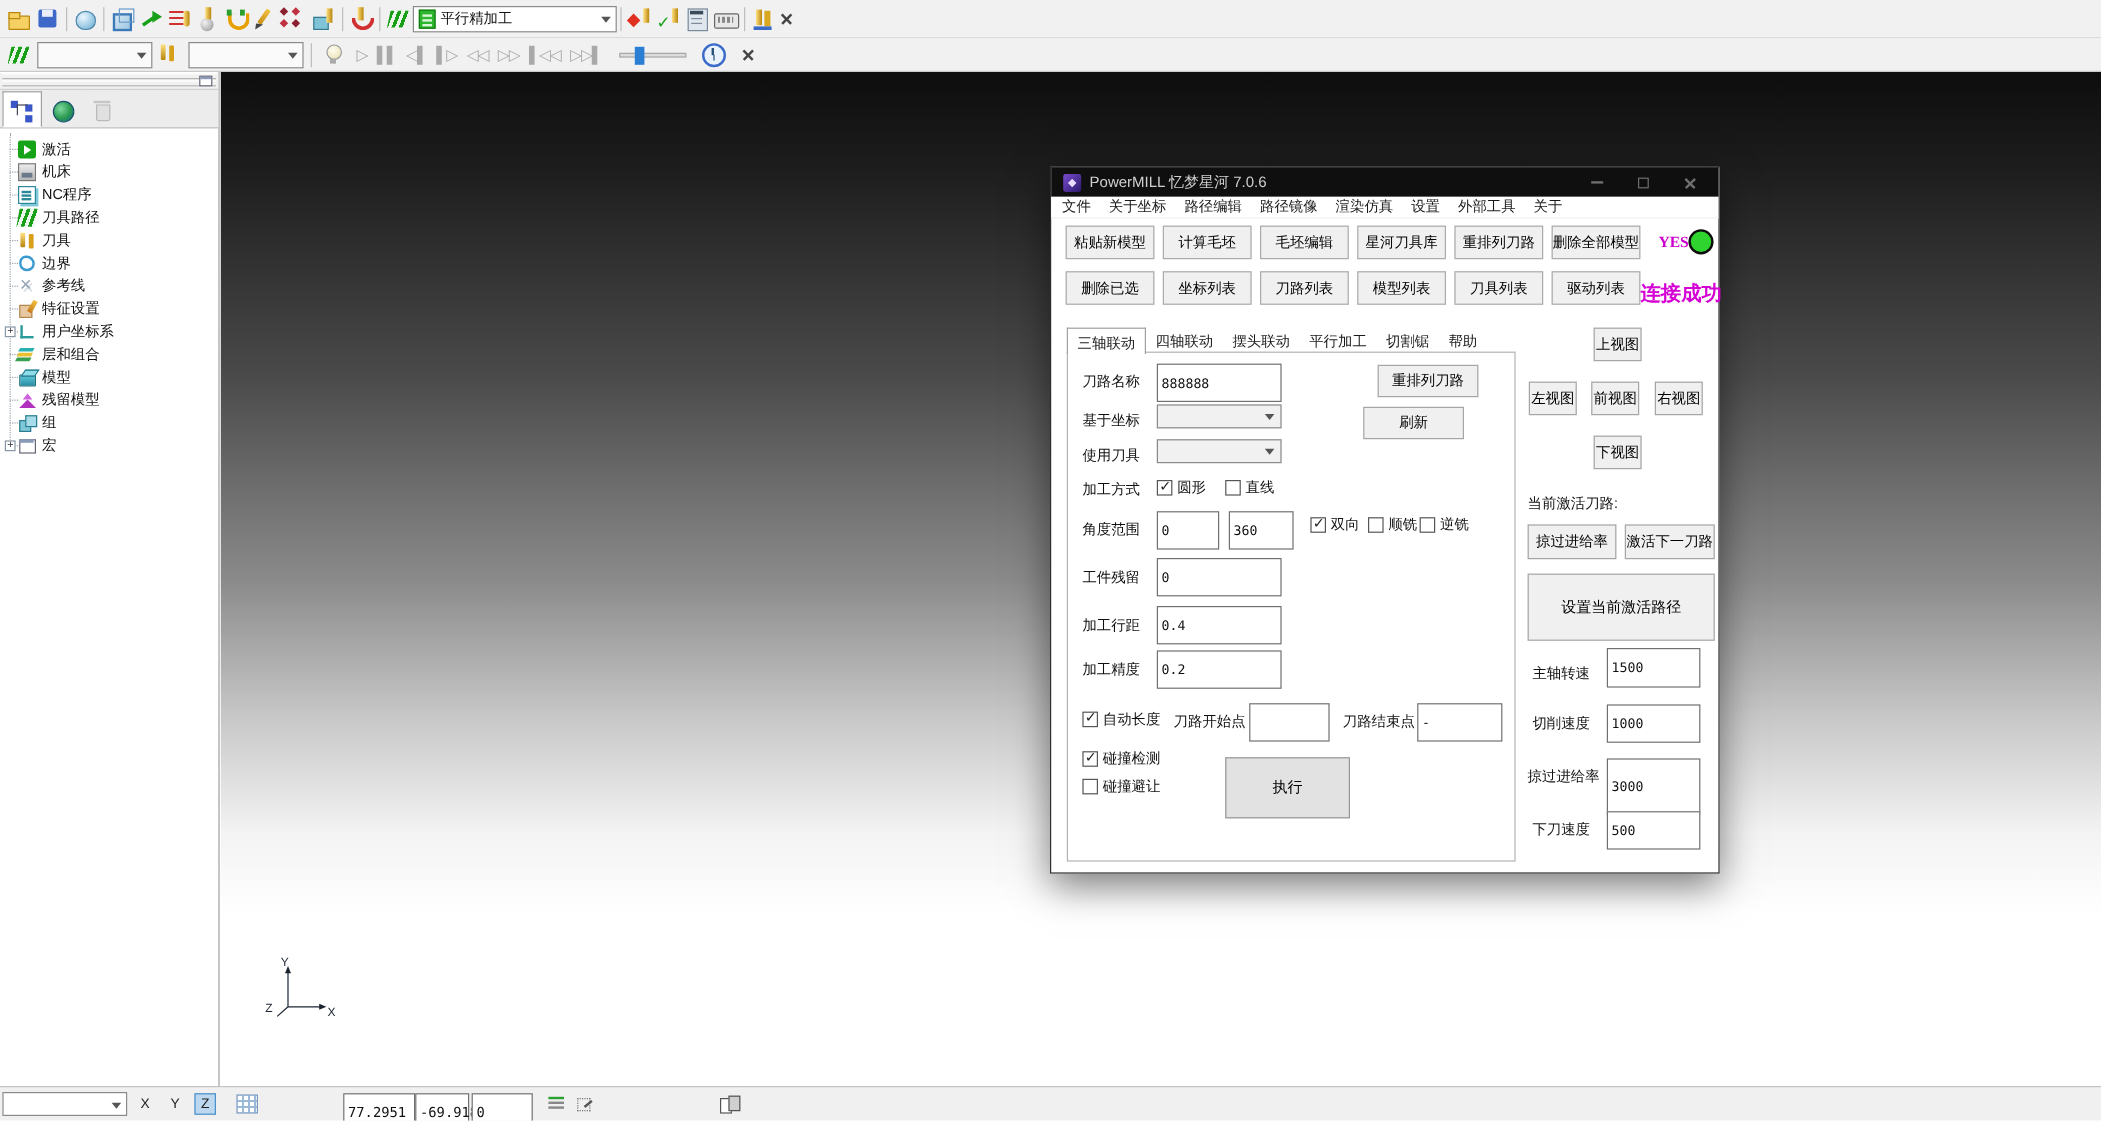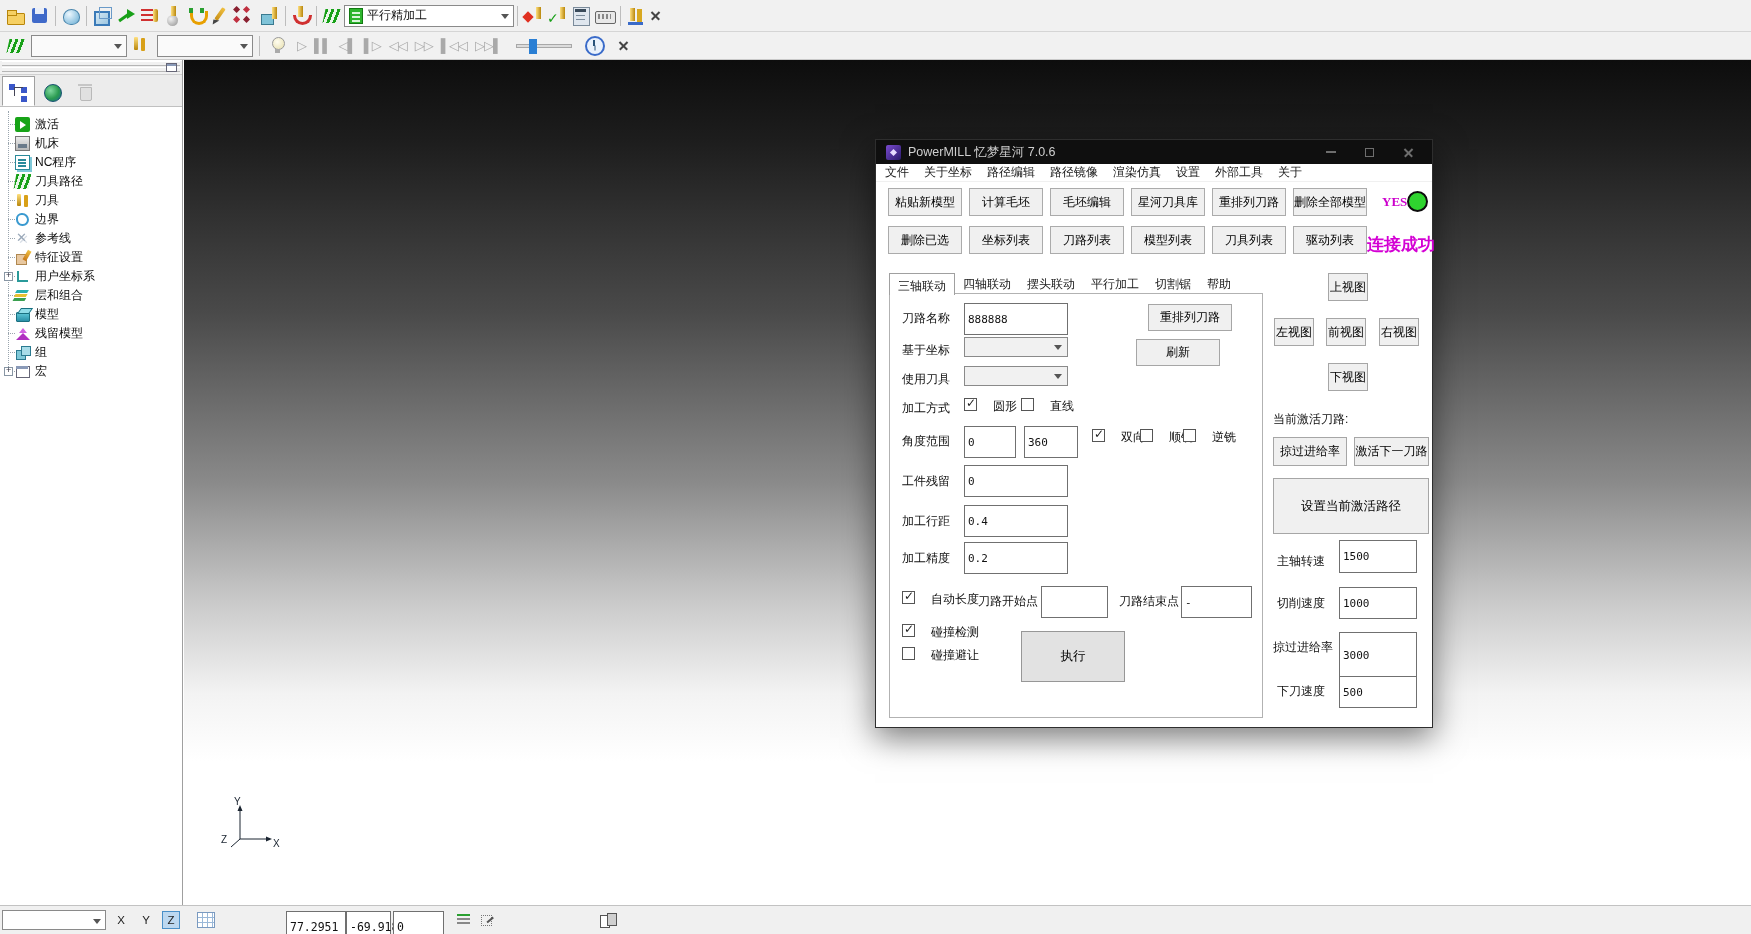--- a/index.html
+++ b/index.html
@@ -141,21 +141,21 @@
   .conn-status{font-size:17px;font-weight:bold;color:#d400d4;margin-left:2px;white-space:nowrap}
   .tabstrip{position:absolute;left:13px;top:133px;height:21px;display:flex;align-items:center;z-index:3}
   .tab{height:19px;padding:2px 8px 0 8px;font-size:12px;color:#1a1a1a;cursor:pointer;white-space:nowrap}
   .tab.active{height:22px;background:#fff;border:1px solid #a0a0a0;border-bottom:none;padding-top:4px}
   .panel{position:absolute;left:13px;top:153px;width:374px;height:425px;border:1px solid #b2b2b2;background:#fff}
   .flabel{position:absolute;font-size:12px;color:#101010;white-space:nowrap}
   .tinput{position:absolute;background:#fff;border:1px solid #707070;font-family:"DejaVu Sans Mono",monospace;font-size:11px;color:#111;padding:15px 3px;display:flex;align-items:center}
   .fselect{position:absolute;background:#f1f1f1;border:1px solid #8a8a8a;height:20px}
   .fselect .chev{position:absolute;right:5px;top:7px;border-left:4px solid transparent;border-right:4px solid transparent;border-top:5px solid #555}
   .fbtn{position:absolute;background:#f0f0f0;border:1px solid #a6a6a6;font-size:12px;display:flex;align-items:center;justify-content:center;cursor:pointer;white-space:nowrap}
-  .cbrow{position:absolute;display:flex;align-items:flex-start;gap:16px}
+  .cbrow{position:absolute;display:flex;align-items:center;gap:4px}
   .cb{width:13px;height:13px;background:#fff;border:1px solid #555;position:relative;flex:0 0 auto;cursor:pointer}
   .cb.checked::after{content:"✓";position:absolute;left:1px;top:-3px;font-size:12px;font-weight:bold;color:#222}
   .cbl{font-size:12px;white-space:nowrap}
   .exec-btn{left:131px;top:337px;width:104px;height:51px;background:#e2e2e2;border:1px solid #979797;font-size:12.5px}
   .rlabel{position:absolute;font-size:12px;white-space:nowrap}
   .vbtn{width:40px;height:28px}
   .setbtn{font-size:12.5px}
 
   
   .statusbar{position:absolute;left:0;right:0;bottom:0;height:29px;background:#f0f0f0;border-top:1px solid #c2c2c2}

